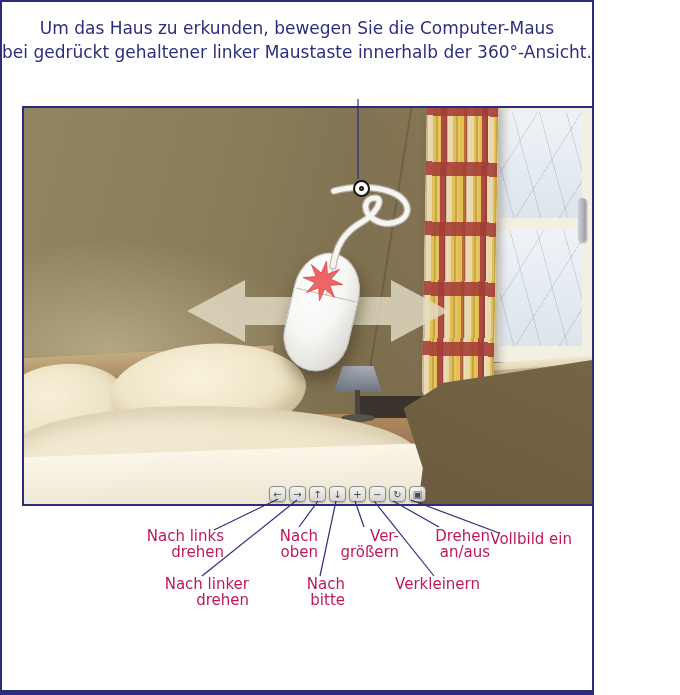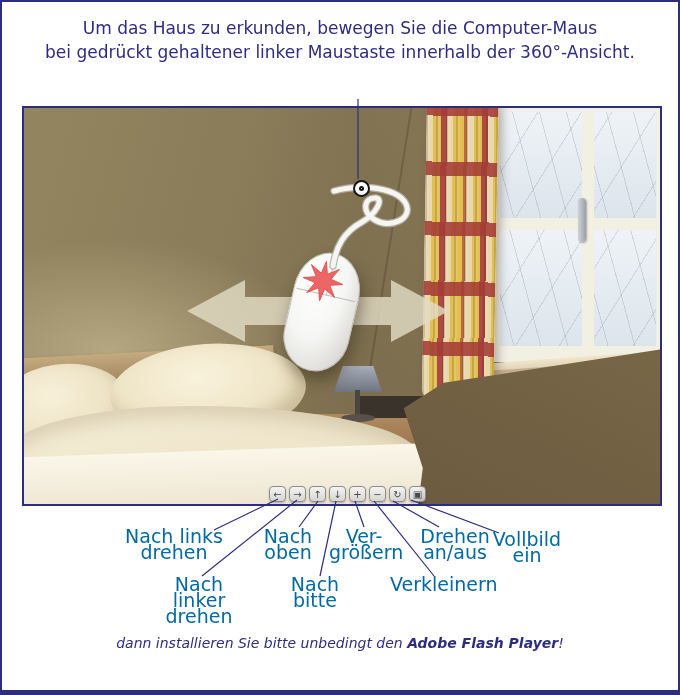--- a/index.html
+++ b/index.html
@@ -1,16 +1,16 @@
 <!DOCTYPE html>
 <html><head>
 <meta charset="utf-8">
 <style>
   html,body{margin:0;padding:0;background:#fff;}
-  .page{position:relative;width:680px;height:695px;box-sizing:border-box;
+  .page{position:relative;width:594px;height:695px;box-sizing:border-box;
         border:2px solid #2d2d7f;border-bottom-width:5px;background:#fff;
         font-family:"DejaVu Sans",sans-serif;color:#2d2d7f;overflow:hidden;}
   .abs{position:absolute;}
   
   .title{left:0;right:0;top:14px;text-align:center;font-size:17px;line-height:24px;}
   .mz-label{left:256px;top:76px;width:200px;text-align:center;font-size:14px;}
   
   .photo{left:20px;top:104px;width:636px;height:396px;border:2px solid #2d2d7f;overflow:hidden;
          background:linear-gradient(104deg,#93855f 0%,#8a7c59 32%,#7d6e4f 55%,#6f6046 74%,#665840 92%);}
   .photo > *{position:absolute;}
@@ -80,21 +80,21 @@
   
   .pano-toolbar{left:245px;top:378px;display:flex;gap:3px;}
   .tb{width:17px;height:16px;padding:0;border:1px solid #8d8d8d;border-radius:4px;box-sizing:border-box;
       background:linear-gradient(180deg,rgba(245,245,245,.9),rgba(210,210,210,.85));
       color:#4a4a4a;font-family:"DejaVu Sans",sans-serif;font-size:10px;line-height:13px;
       display:flex;align-items:center;justify-content:center;cursor:pointer;
       box-shadow:0 1px 2px rgba(0,0,0,.25);}
   
   .lines{left:0;top:0;width:680px;height:695px;pointer-events:none;z-index:40;}
   
-  .callout{position:absolute;text-align:center;font-size:19px;line-height:16px;color:#0369a1;}
+  .callout{position:absolute;text-align:right;font-size:15px;line-height:16px;color:#be185d;}
   
   .footer{left:0;right:0;top:632px;text-align:center;font-style:italic;font-size:14px;line-height:18px;color:#2d2d7f;}
   .footer b{cursor:pointer;}
 </style>
 </head>
 <body>
 
 <div class="page">
 
   <div class="abs title">
@@ -215,16 +215,15 @@
   </div>
   <div class="callout" style="left:418px;top:526px;width:70px">
     <div>Drehen</div>
     <div>an/aus</div>
   </div>
   <div class="callout" style="left:480px;top:529px;width:90px">
     <div>Vollbild ein</div>
   </div>
 
   <div class="abs footer">
-    <div><span>dann installieren Sie bitte unbedingt den </span><b>Adobe Flash Player</b><span>!</span></div>
   </div>
 
 </div>
 
 </body></html>

